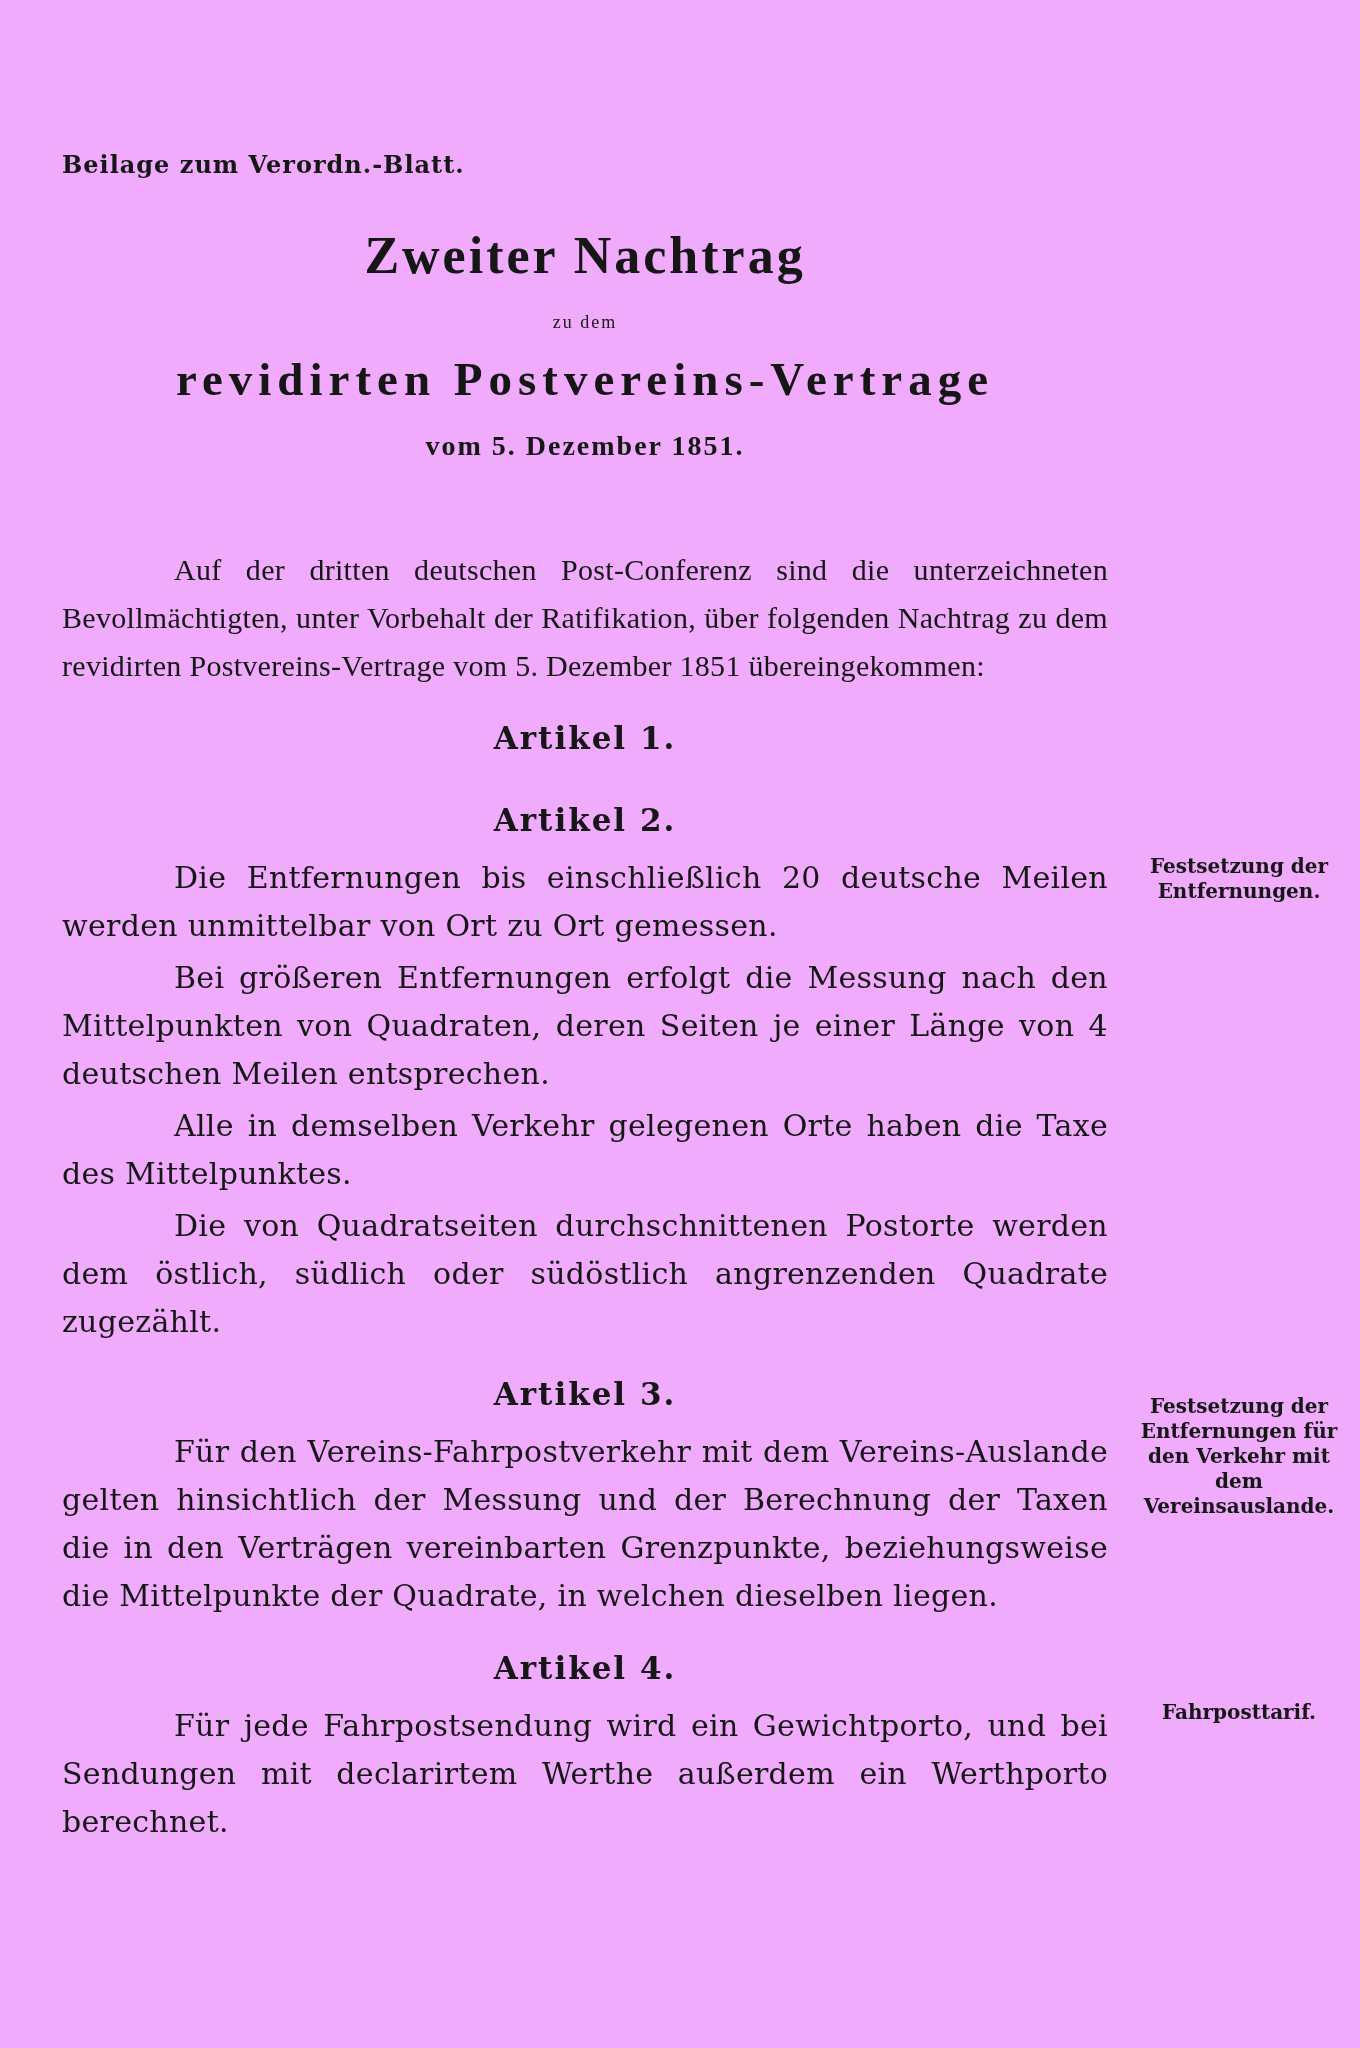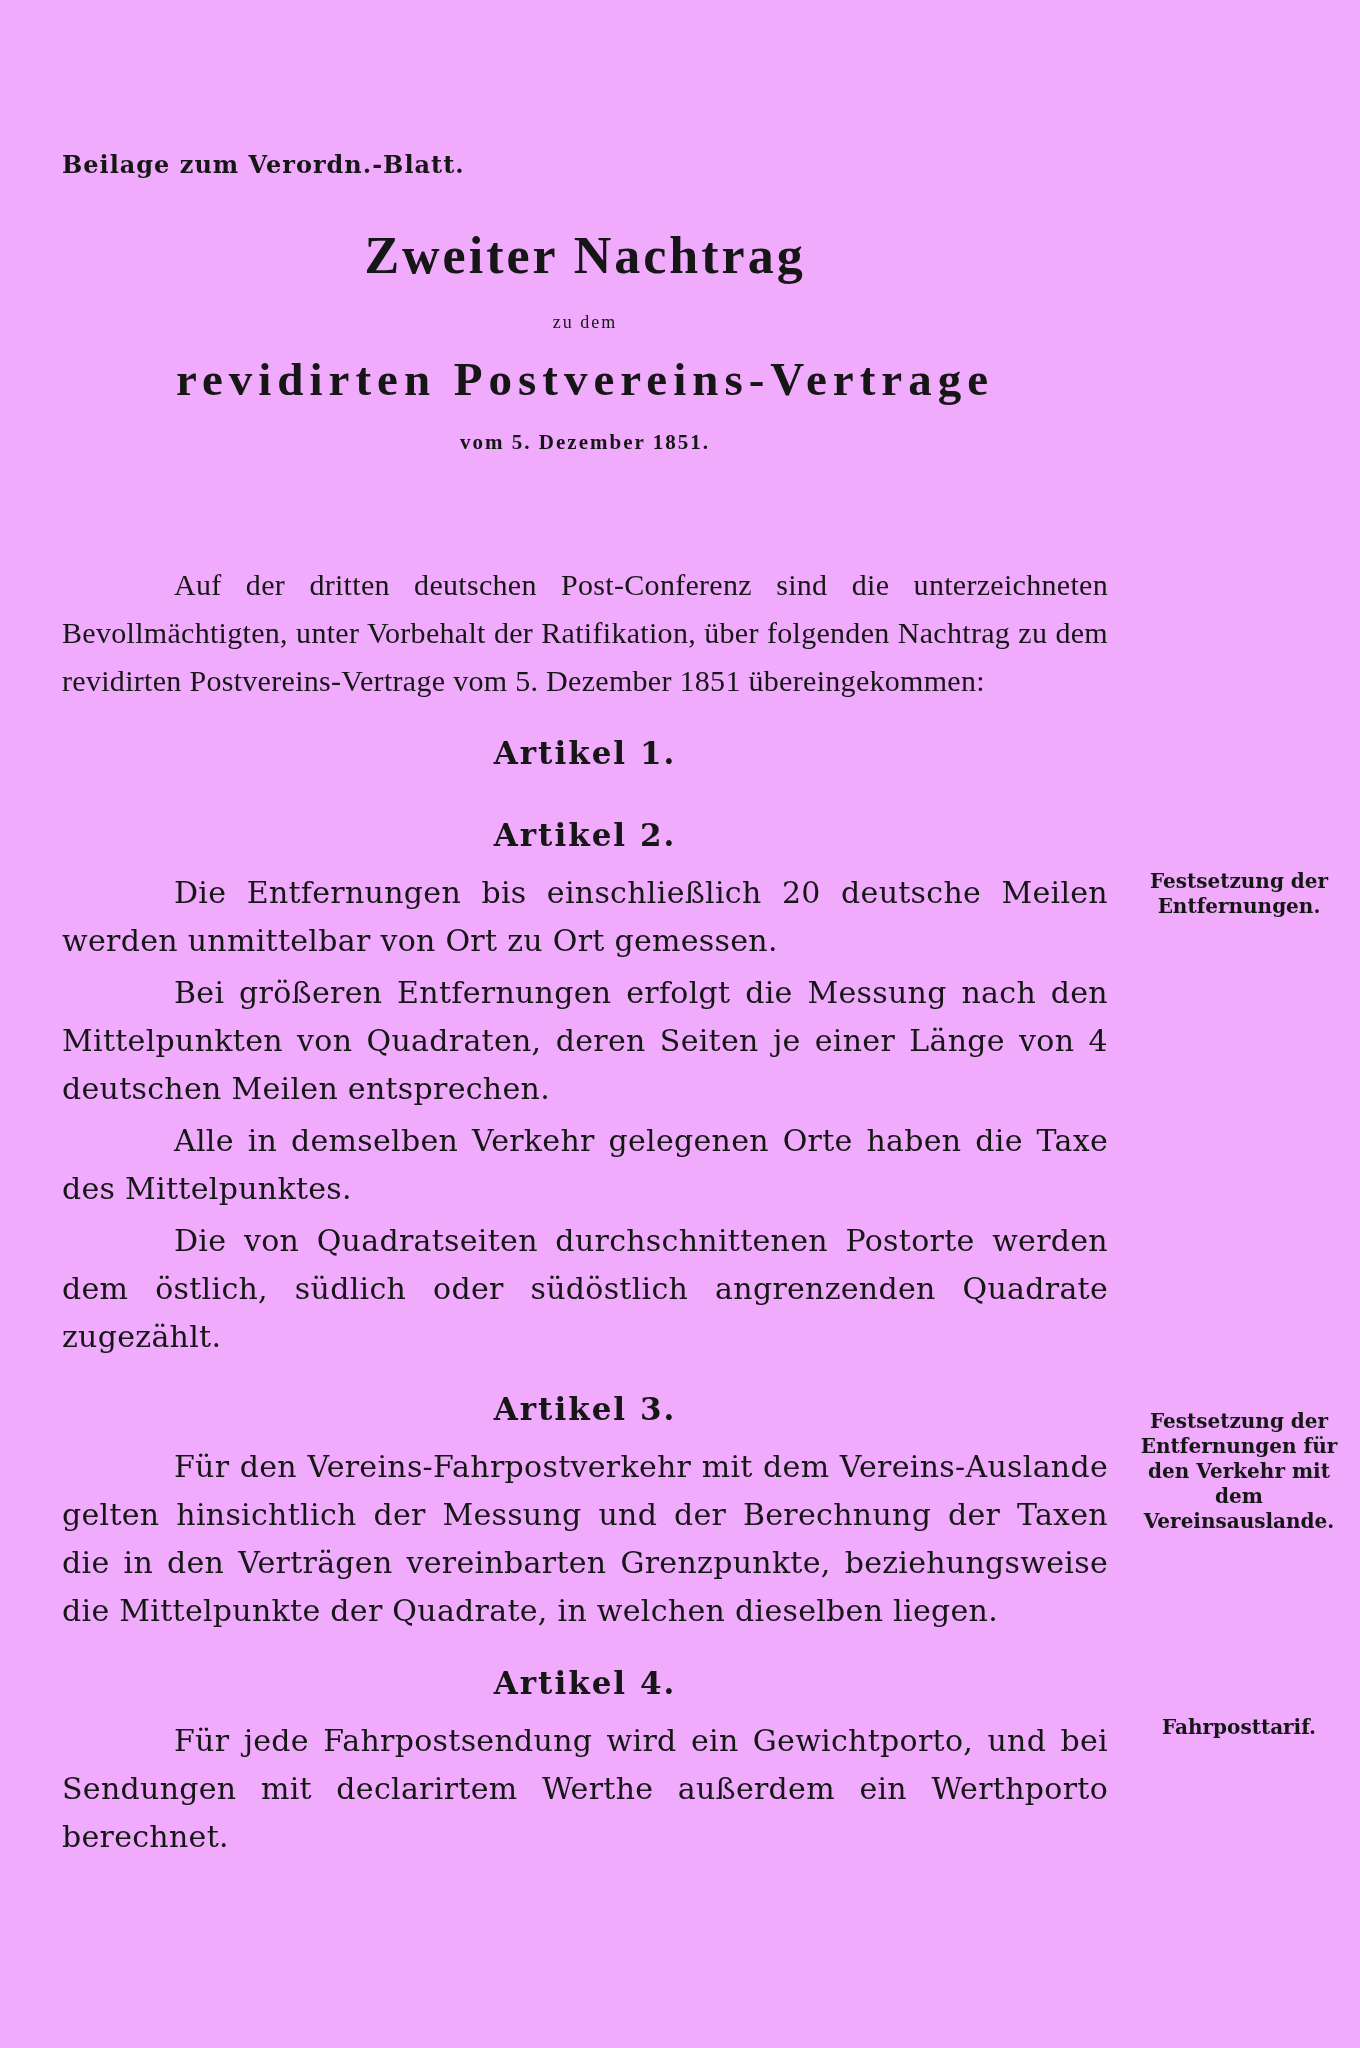--- a/index.html
+++ b/index.html
@@ -42,34 +42,34 @@
   }
   .title-subtitle {
     margin: 22px 0 0 0;
     font-size: 47px;
     font-weight: bold;
     letter-spacing: 6px;
     line-height: 1.05;
   }
   .title-date {
     margin-top: 26px;
-    font-size: 21px;
+    font-size: 28px;
     font-weight: 600;
     letter-spacing: 2px;
   }
   .body-par {
     margin: 0;
     font-size: 30px;
     line-height: 48px;
     text-align: justify;
     text-indent: 112px;
     letter-spacing: 0.3px;
   }
   .body-par + .body-par { margin-top: 4px; }
-  .intro-row { margin-top: 106px; }
+  .intro-row { margin-top: 84px; }
   .article {
     display: grid;
     grid-template-columns: 1046px 226px;
     column-gap: 18px;
     margin-top: 30px;
   }
   .article-heading {
     margin: 0 0 16px 0;
     font-size: 31px;
     font-weight: bold;

